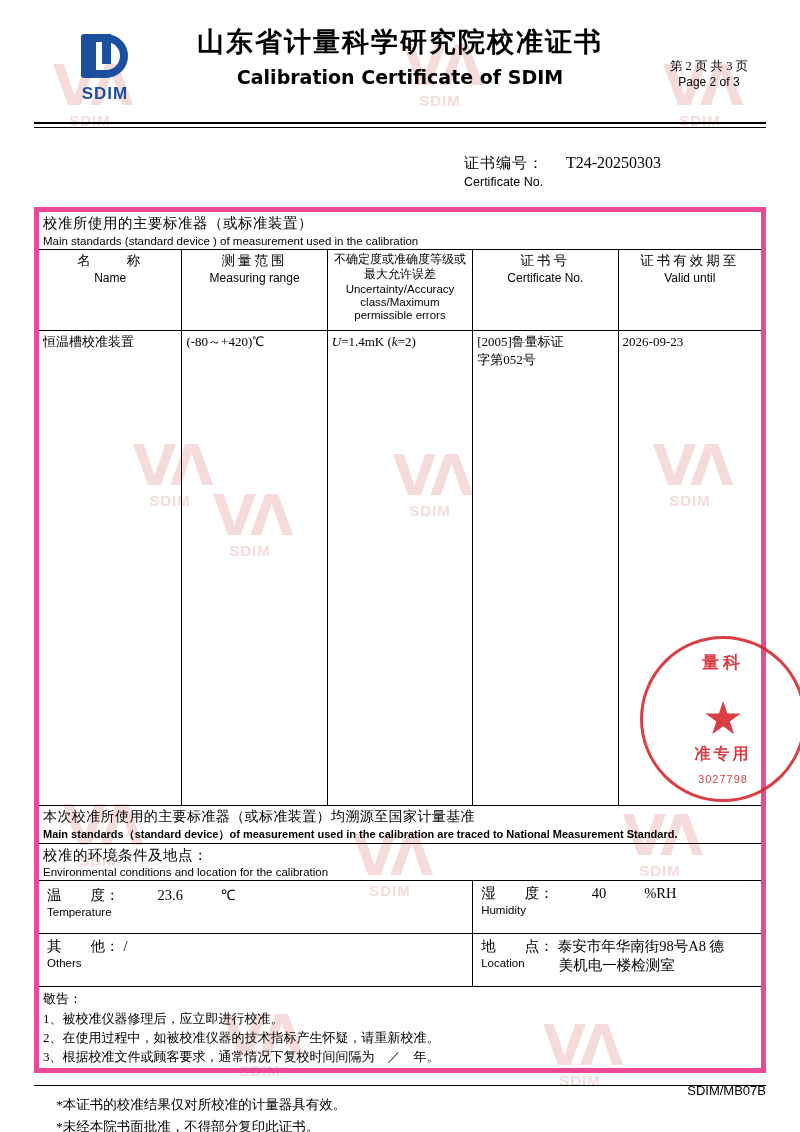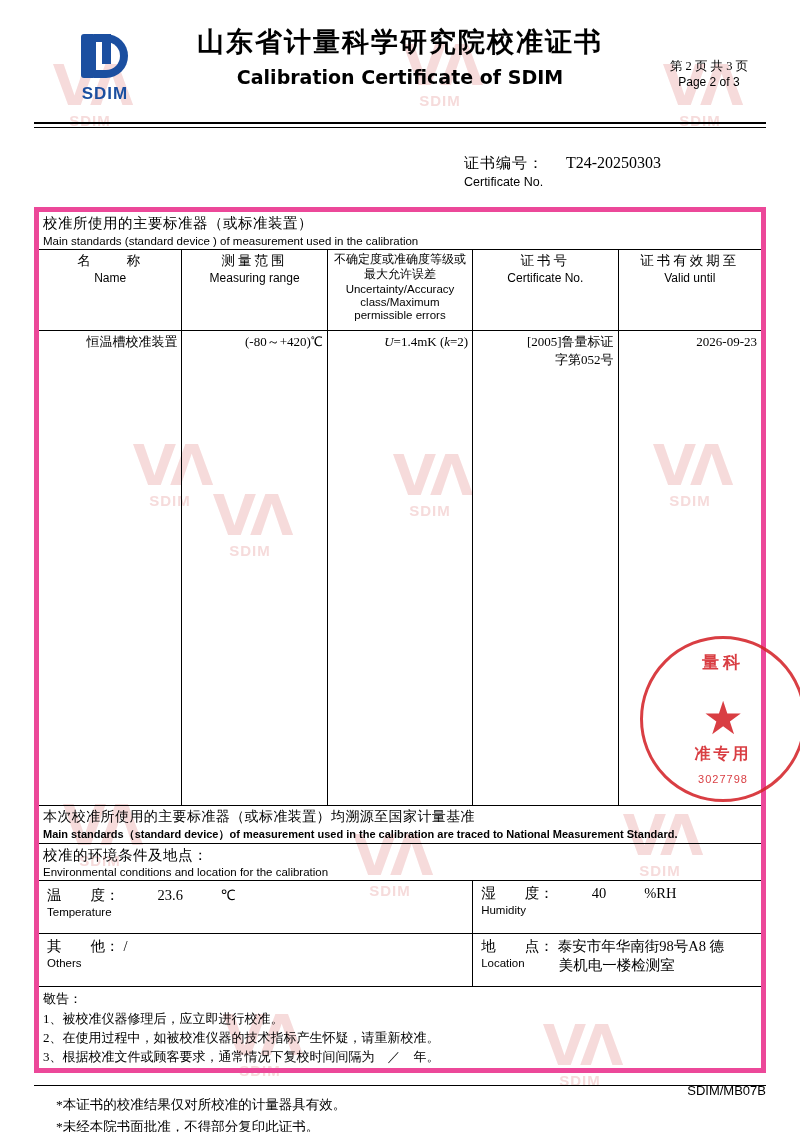--- a/index.html
+++ b/index.html
@@ -202,21 +202,21 @@
     letter-spacing: 3px;
   }
   .colhead .en {
     font-family: "Liberation Sans", sans-serif;
     font-size: 12px;
     margin-top: 1px;
   }
   .colhead.small .cn { font-size: 12px; letter-spacing: 0; line-height: 15px; text-align: center; }
   .colhead.small .en { font-size: 11.5px; line-height: 13px; }
   .datacell {
-    text-align: right;
+    text-align: left;
     font-size: 13px;
     height: 470px;
     padding-top: 6px;
     line-height: 18px;
   }
   .datacell .ital { font-style: italic; }
 
   
   .traced .cn {
     font-size: 14px;

